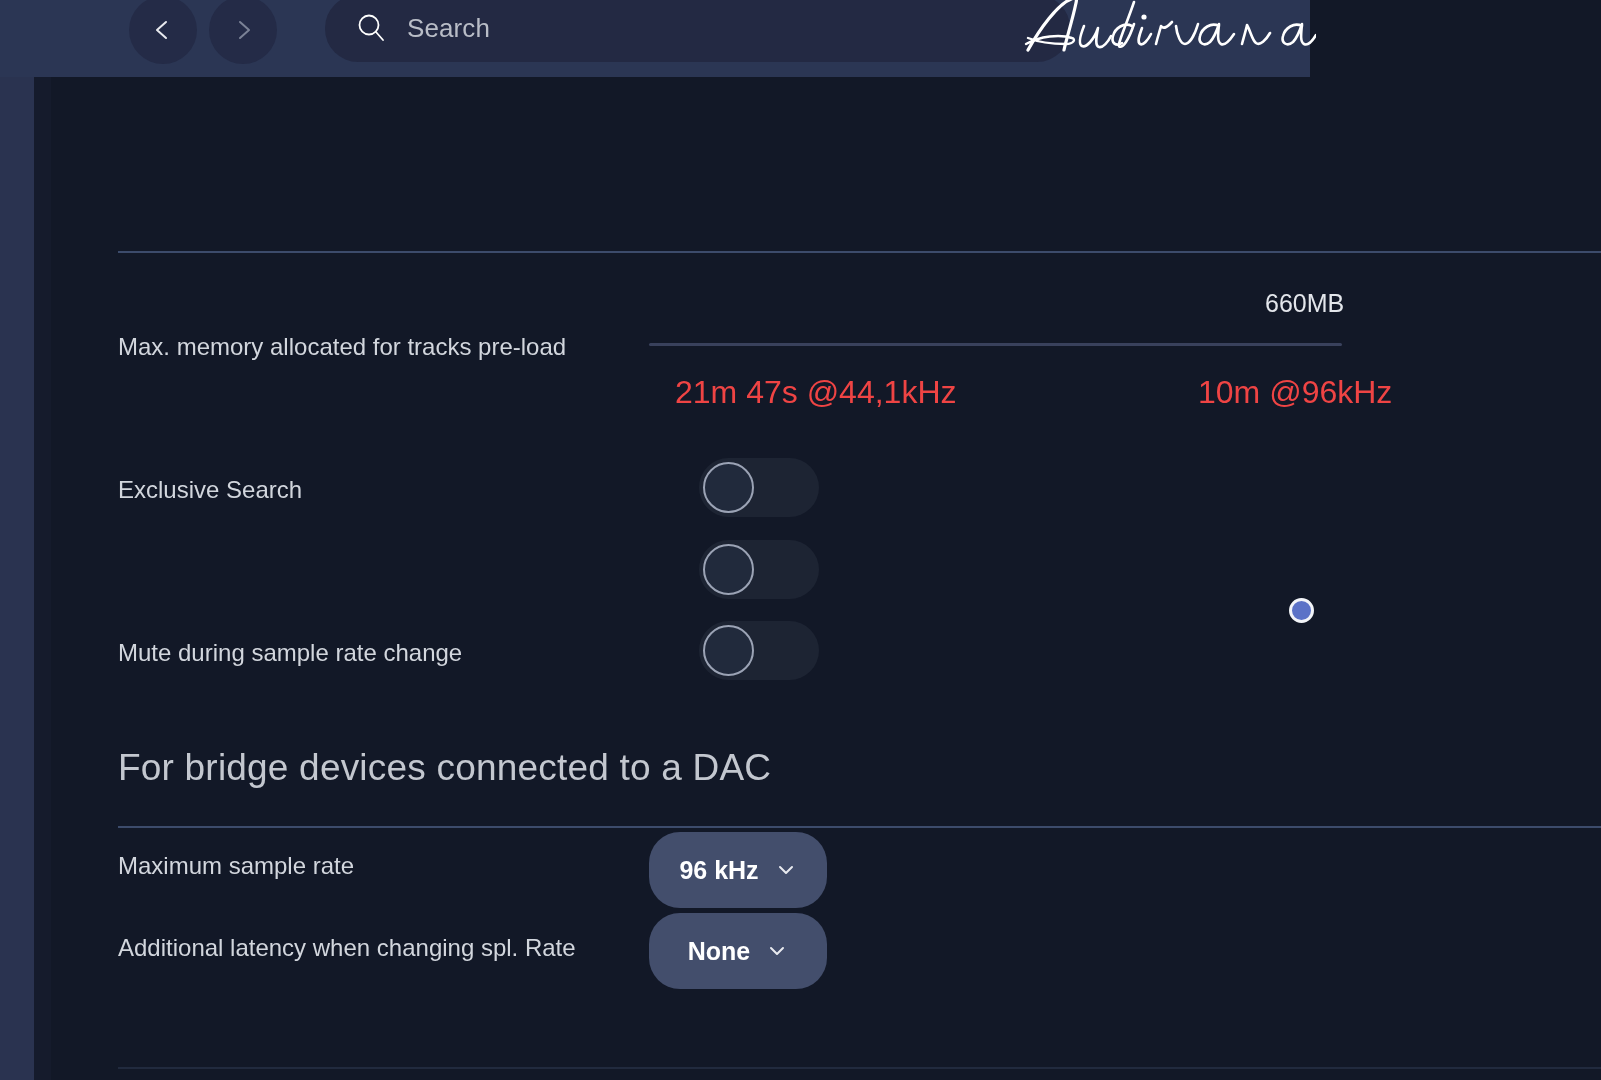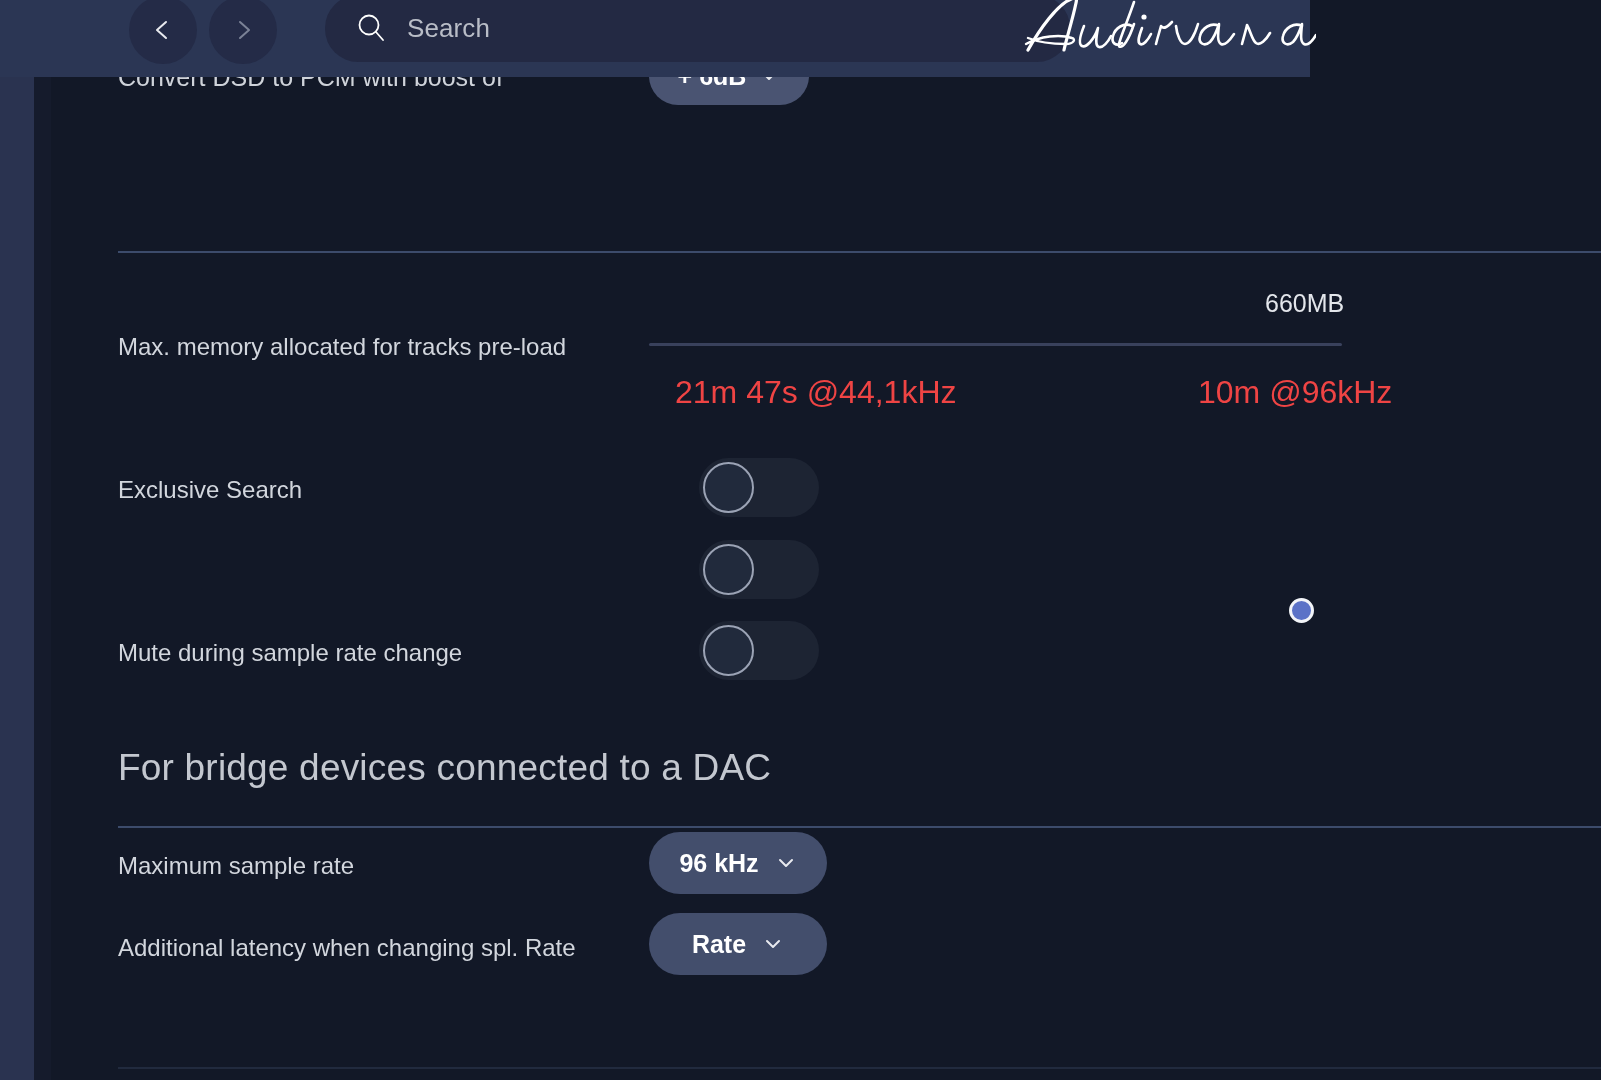--- a/index.html
+++ b/index.html
@@ -234,21 +234,21 @@
     width: 51px;
     height: 51px;
     border-radius: 50%;
     background: #212a3c;
     border: 2px solid #9ba3b5;
   }
 
   
   .pill {
     position: absolute;
-    height: 62px;
+    height: 76px;
     border-radius: 31px;
     background: #434e6c;
     display: flex;
     align-items: center;
     justify-content: center;
     gap: 16px;
     padding: 0 24px;
     cursor: pointer;
   }
   .pill .pill-value {
@@ -324,29 +324,20 @@
           <path d="M226 52 C228 44 230 38 231 33 C235 40 236 48 240 51 C244 54 250 48 254 41" stroke-width="2.6"></path>
 
           <path d="M286 34 C278 30 269 36 267 44 C265 51 271 55 277 50 C281 46 284 38 286 32 C285 42 284 50 288 52 C292 54 297 48 300 43" stroke-width="2.6"></path>
         </g>
       </svg>
     </div>
   </div>
 
   <div class="content">
 
-    <div class="cut-row">
-      <span class="label">Convert DSD to PCM with boost of</span>
-      <div class="cut-pill">
-        <span class="v">+ 6dB</span>
-        <svg class="chev" width="22" height="22" viewBox="0 0 22 22">
-          <polyline points="5,8 11,14 17,8" fill="none" stroke="#e8eaef" stroke-width="2" stroke-linecap="round" stroke-linejoin="round"></polyline>
-        </svg>
-      </div>
-    </div>
 
     <div class="section-rule" style="top: 174px;"></div>
 
     <div class="slider-value" style="left: 1214px; top: 212px;">660MB</div>
 
     <div class="row-label" style="top: 256px;">Max. memory allocated for tracks pre-load</div>
 
     <div class="slider-track">
       <div class="slider-thumb"></div>
     </div>
@@ -374,21 +365,21 @@
     <div class="row-label" style="top: 775px;">Maximum sample rate</div>
     <div class="pill" style="left: 598px; top: 755px; width: 178px;">
       <span class="pill-value">96 kHz</span>
       <svg class="chev" width="22" height="22" viewBox="0 0 22 22">
         <polyline points="5,8 11,14 17,8" fill="none" stroke="#e8eaef" stroke-width="2" stroke-linecap="round" stroke-linejoin="round"></polyline>
       </svg>
     </div>
 
     <div class="row-label" style="top: 857px;">Additional latency when changing spl. Rate</div>
     <div class="pill" style="left: 598px; top: 836px; width: 178px;">
-      <span class="pill-value">Rate</span>
+      <span class="pill-value">None</span>
       <svg class="chev" width="22" height="22" viewBox="0 0 22 22">
         <polyline points="5,8 11,14 17,8" fill="none" stroke="#e8eaef" stroke-width="2" stroke-linecap="round" stroke-linejoin="round"></polyline>
       </svg>
     </div>
 
     <div class="bottom-rule"></div>
   </div>
 
 </div>
 

